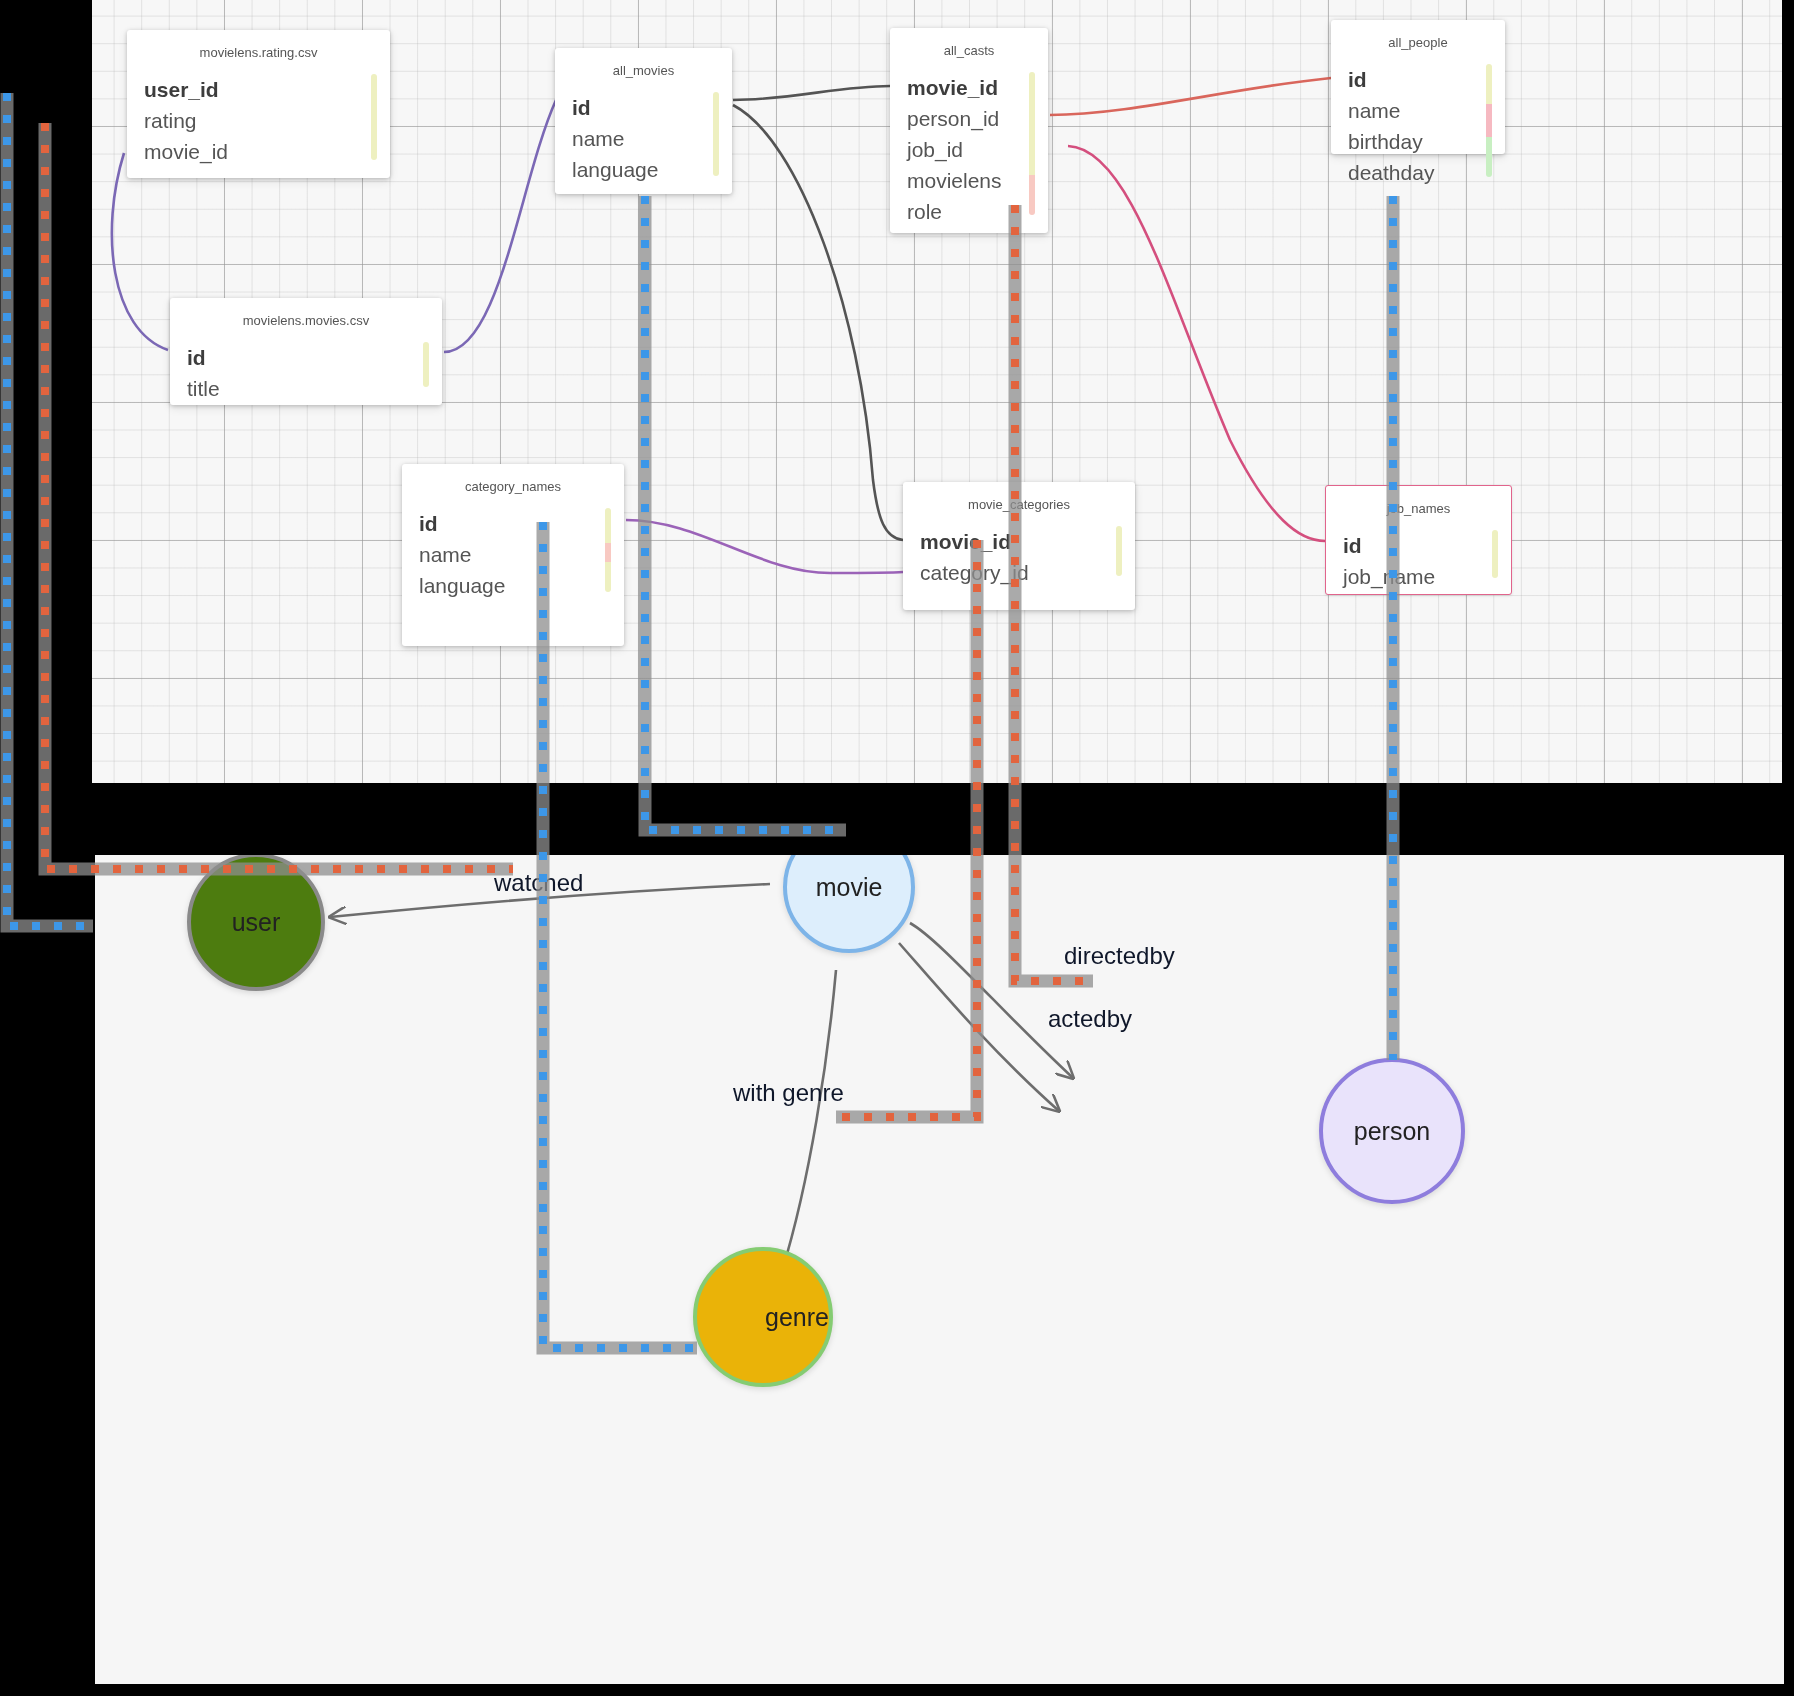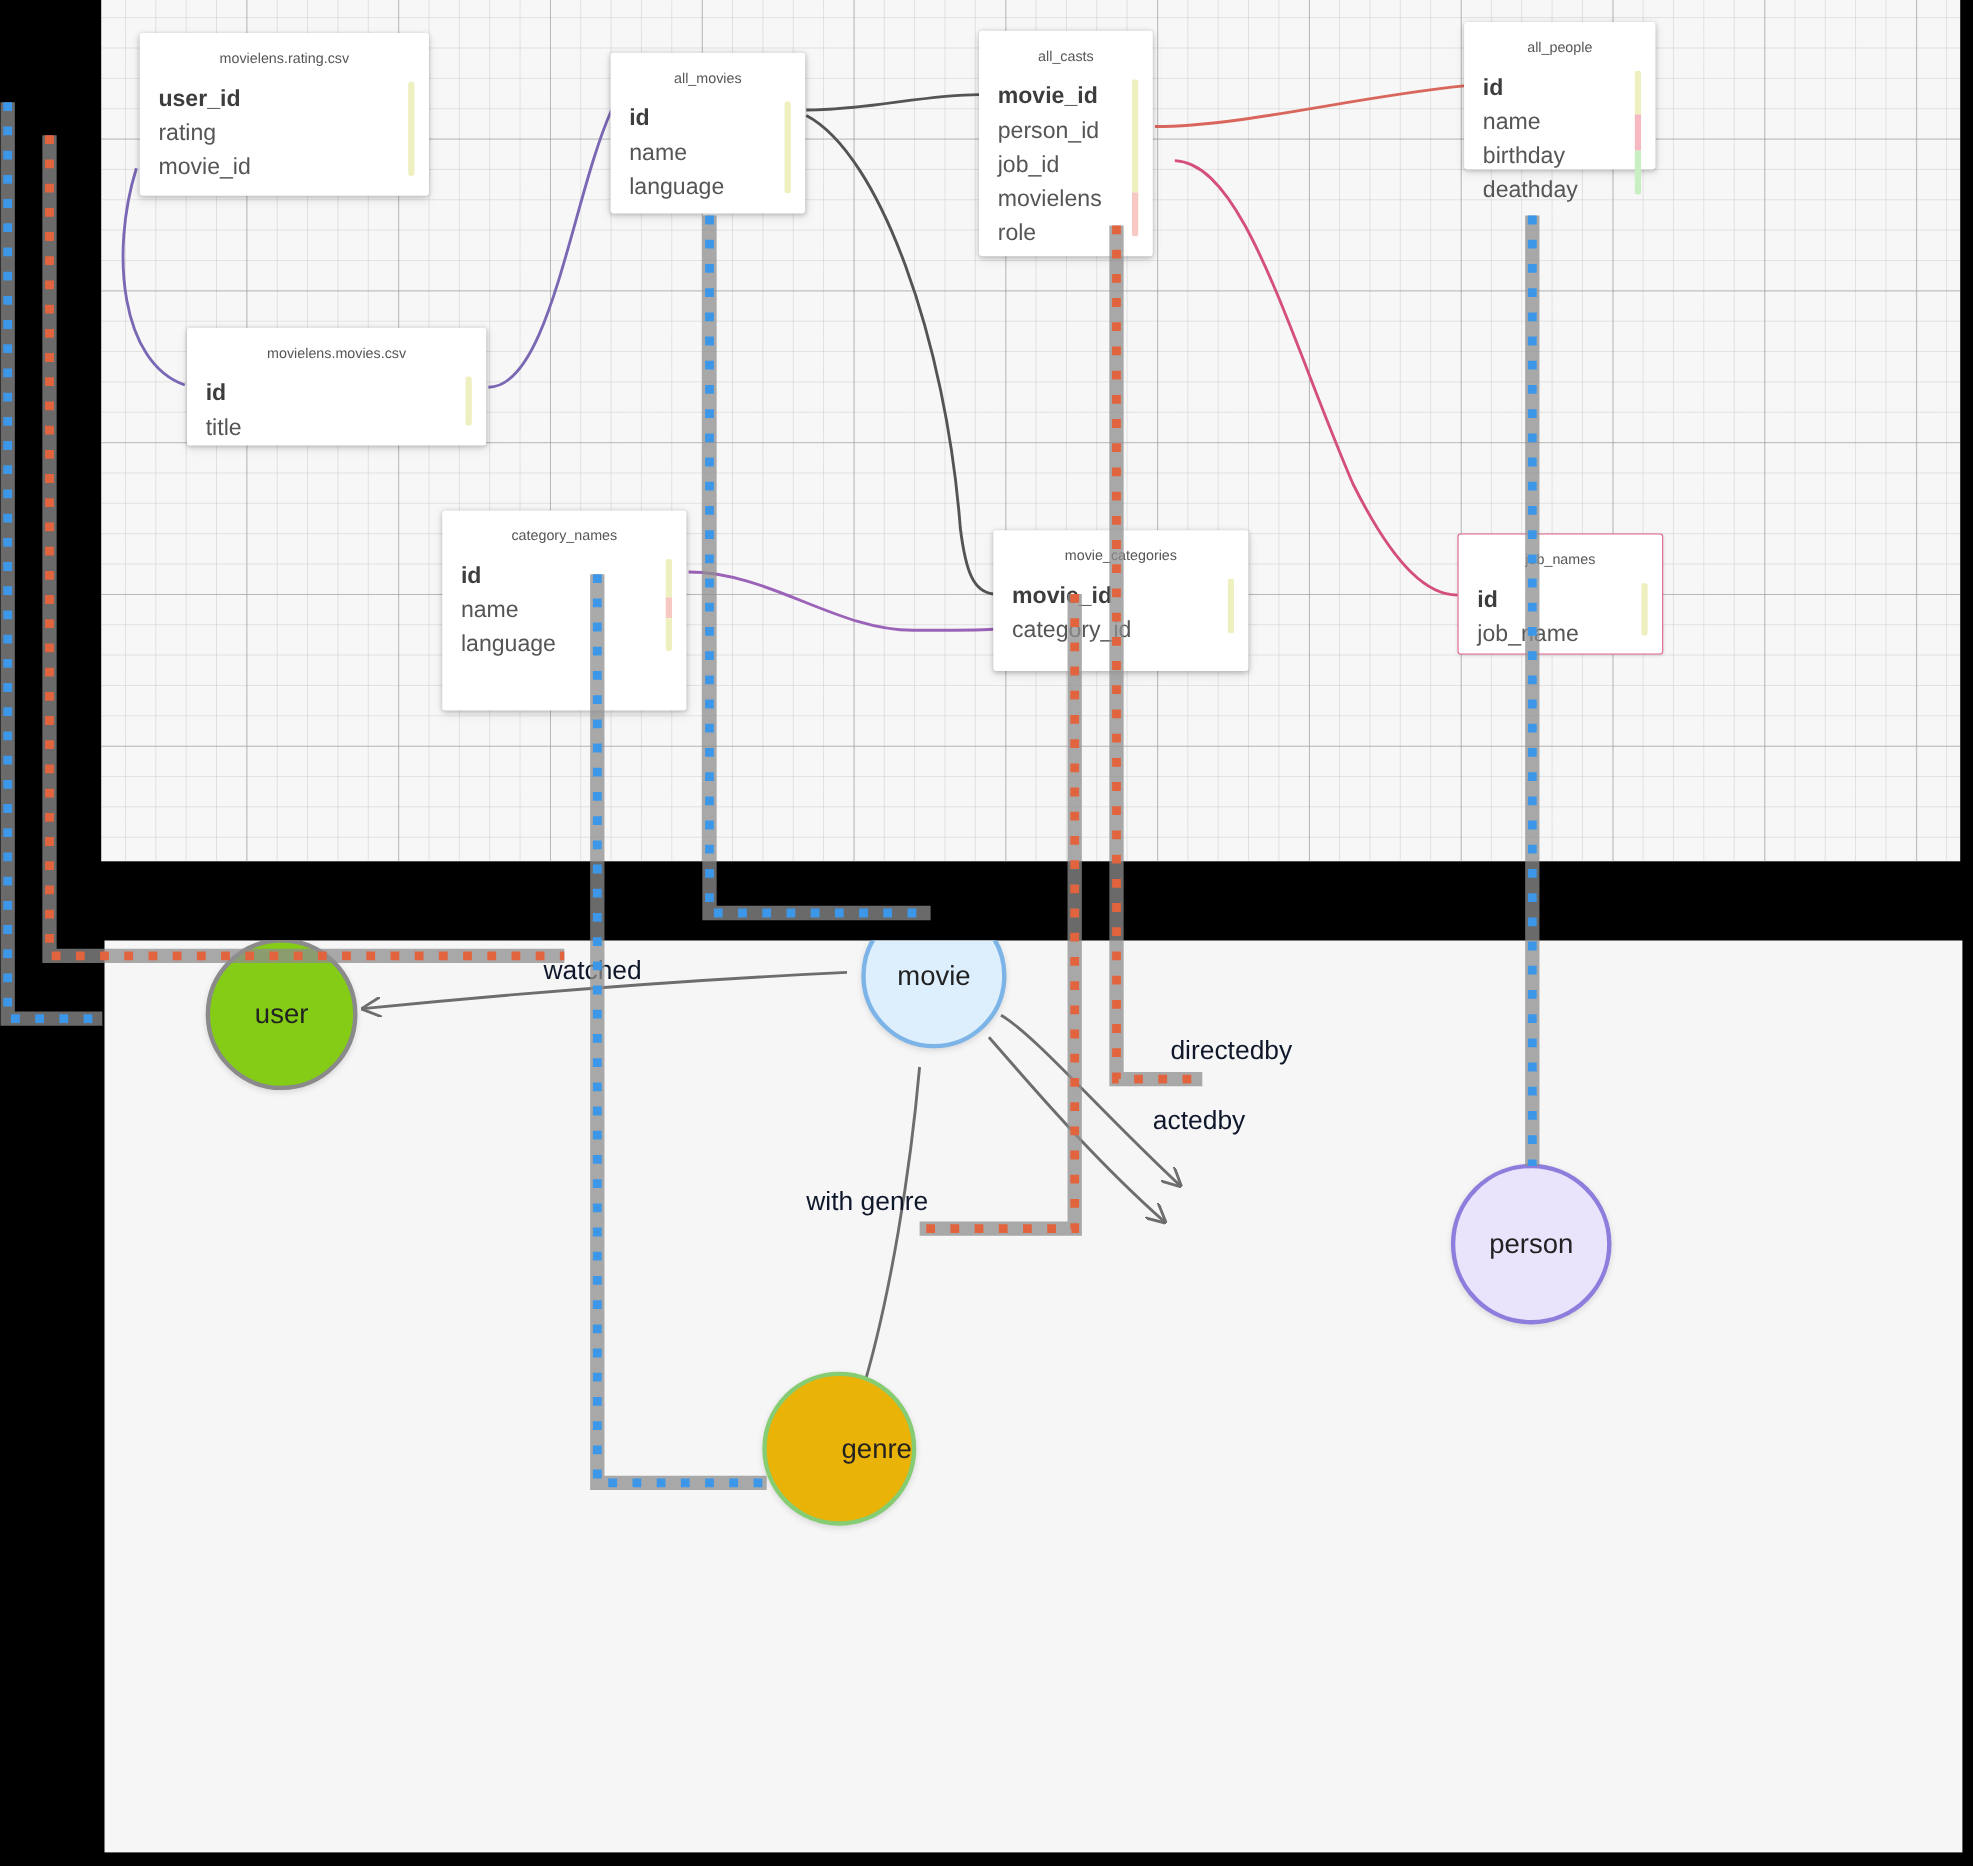--- a/index.html
+++ b/index.html
@@ -234,21 +234,21 @@
         </marker>
       </defs>
       <g id="graph-edges">
           <path d="M 330 917 C 480 902 640 890 770 884" fill="none" stroke="#6d6d6d" stroke-width="2.6" marker-start="url(#arrow)"></path>
           <path d="M 1073 1078 C 1000 1010 940 940 910 923" fill="none" stroke="#6d6d6d" stroke-width="2.6" marker-start="url(#arrow)"></path>
           <path d="M 1059 1111 C 990 1050 930 978 899 943" fill="none" stroke="#6d6d6d" stroke-width="2.6" marker-start="url(#arrow)"></path>
           <path d="M 782 1271 C 810 1180 828 1060 836 970" fill="none" stroke="#6d6d6d" stroke-width="2.6" marker-start="url(#arrow)"></path>
         </g>
     </svg>
     <div id="graph-nodes">
-        <div class="node" style="left: 92px; top: -2px; width: 138px; height: 138px; background: #84cc16; border: 4px solid rgb(138, 138, 138);">
+        <div class="node" style="left: 92px; top: -2px; width: 138px; height: 138px; background: #4d7c0f; border: 4px solid rgb(138, 138, 138);">
           <span>user</span>
         </div>
         <div class="node" style="left: 688px; top: -34px; width: 132px; height: 132px; background: rgb(221, 238, 252); border: 4px solid rgb(125, 180, 232);">
           <span>movie</span>
         </div>
         <div class="node" style="left: 1224px; top: 203px; width: 146px; height: 146px; background: rgb(233, 227, 251); border: 4px solid rgb(142, 125, 221); text-align: right;">
           <span>person</span>
         </div>
         <div class="node" style="left: 598px; top: 392px; width: 140px; height: 140px; background: #eab308; border: 4px solid rgb(133, 204, 114); justify-content: flex-end;">
           <span>genre</span>

